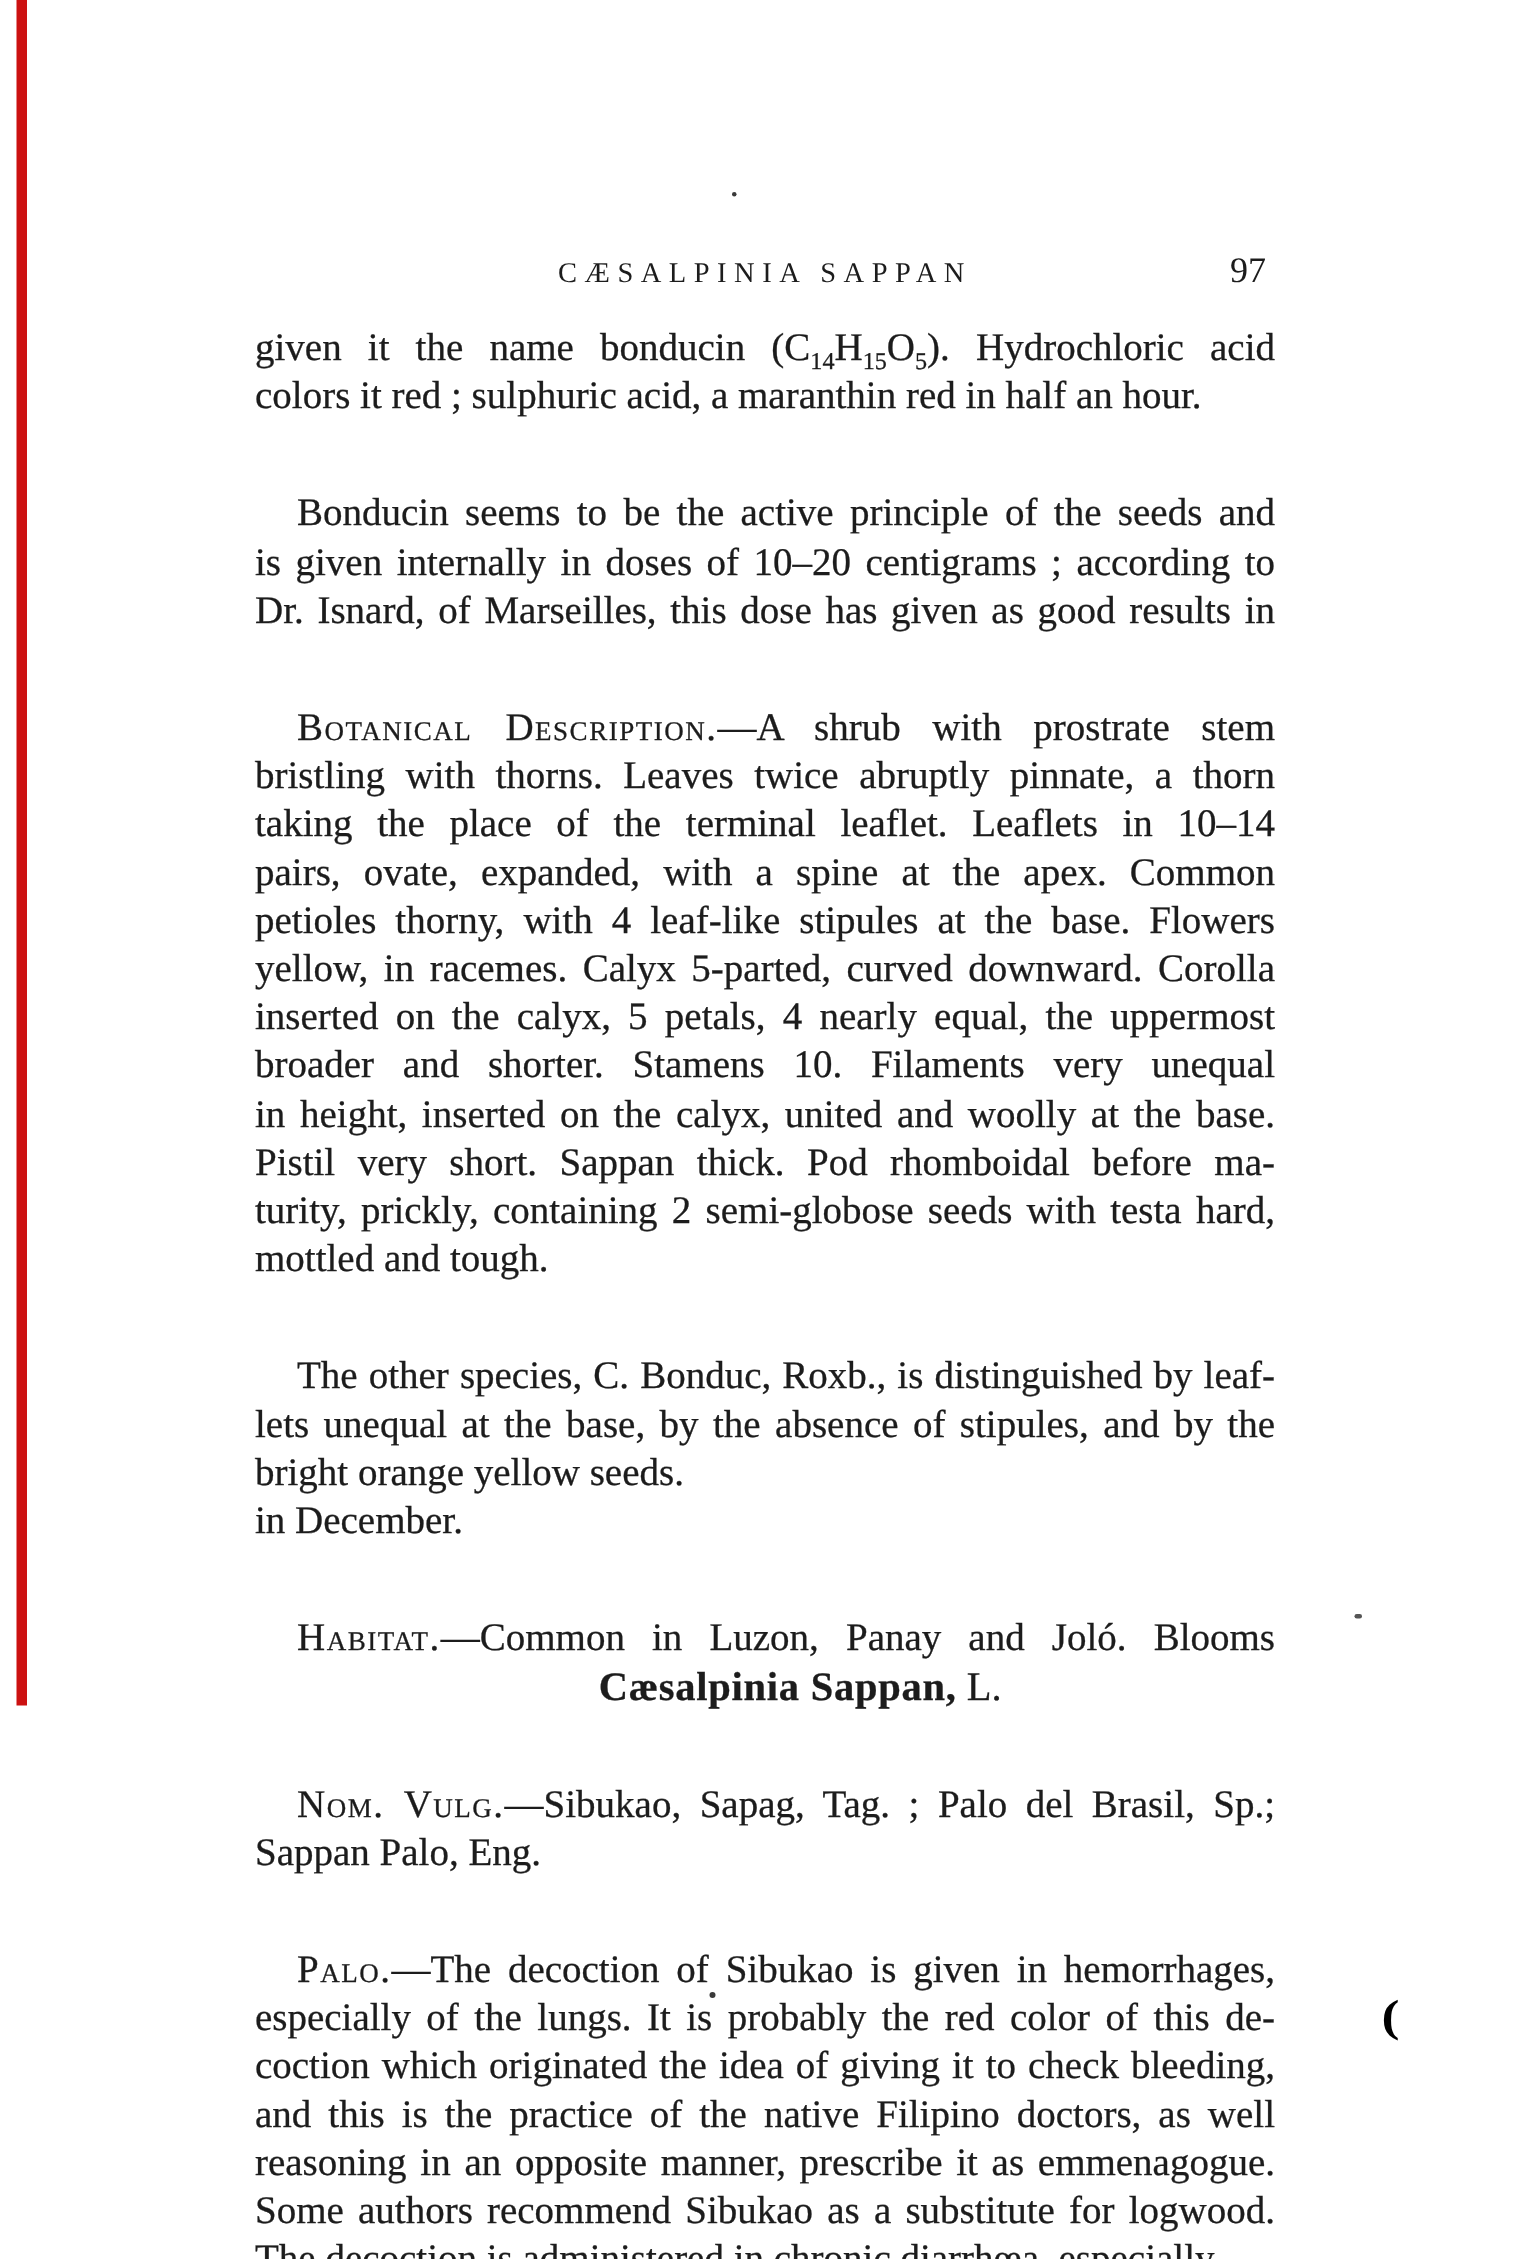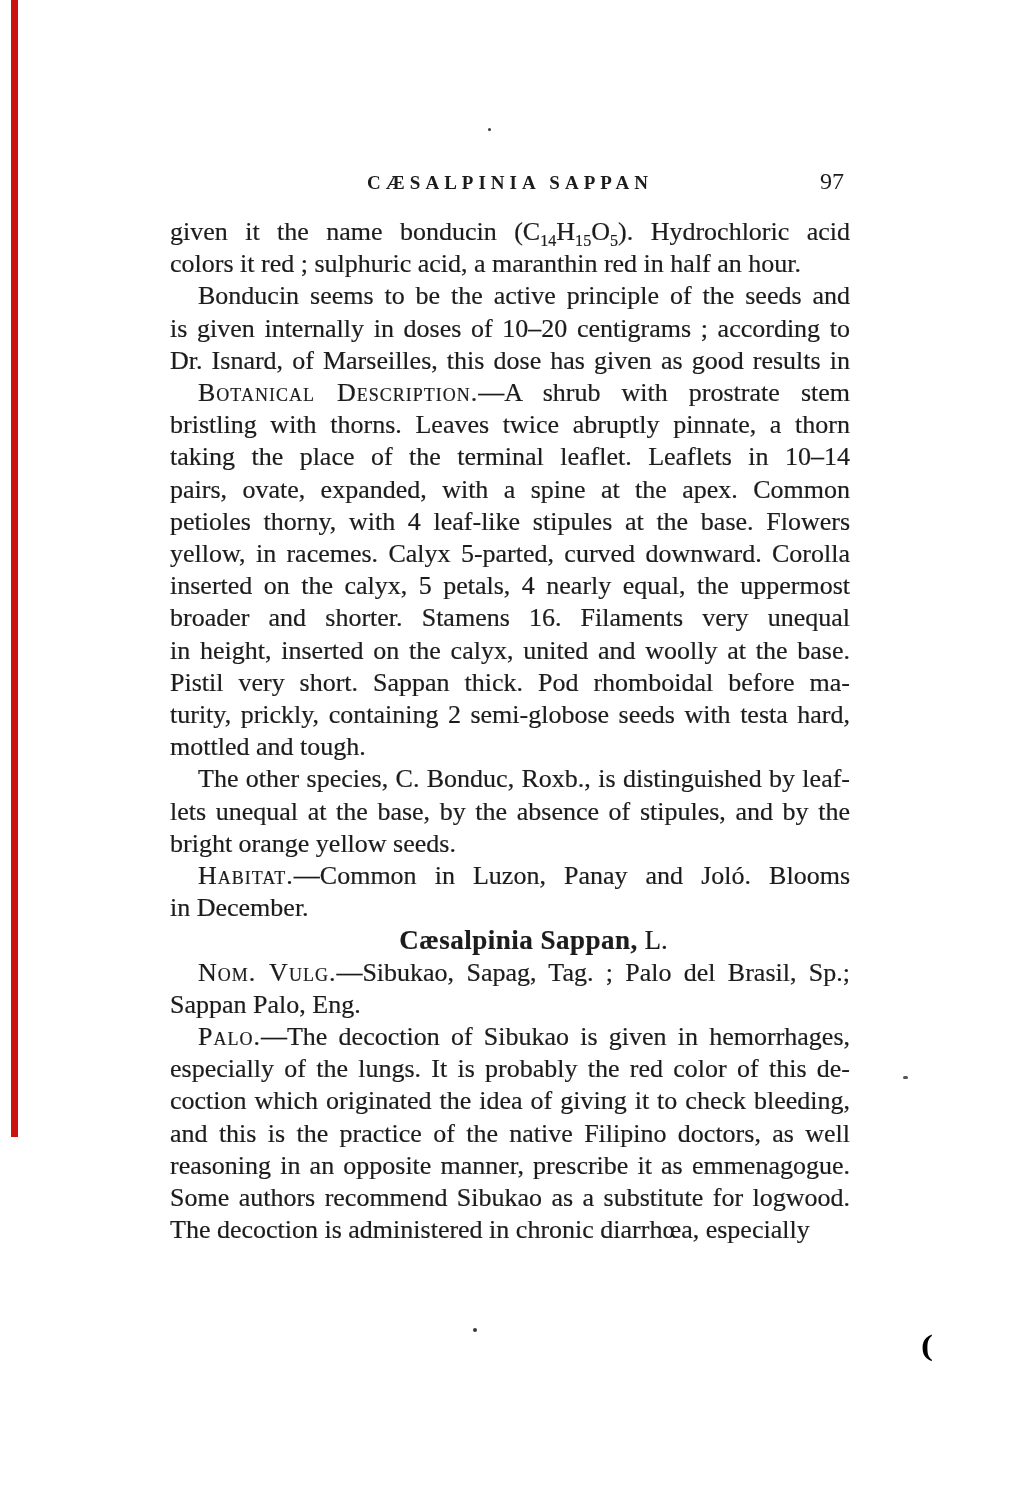--- a/index.html
+++ b/index.html
@@ -13,36 +13,36 @@
   }
   .red-line{
     position:absolute;left:11px;top:0;width:7px;height:1137px;
     background:#cc1111;
   }
   .running-head{
     position:absolute;left:170px;top:172px;width:680px;height:30px;
   }
   .rh-title{
     position:absolute;left:50%;transform:translateX(-50%);
-    font-size:19px;font-weight:bold;letter-spacing:5px;white-space:nowrap;
+    font-size:19px;font-weight:normal;letter-spacing:5px;white-space:nowrap;
   }
   .rh-num{
     position:absolute;right:6px;top:-4px;font-size:24px;
   }
   .text-block{
     position:absolute;left:170px;top:216px;width:680px;
     font-size:26px;line-height:32.2px;
     -webkit-text-stroke:0.2px #1c1c1c;
   }
   .line{
     text-align:justify;
     text-align-last:justify;
   }
   .line.last{text-align-last:auto;}
-  .line.ind-first{text-indent:28px;}
+  .line.ind-first{text-indent:28px;margin-top:46px;}
   .i{}
   .sc{font-variant:small-caps;letter-spacing:1px;}
   .sub{vertical-align:sub;font-size:0.62em;line-height:0;}
   .heading-line{
     text-align:center;
     font-size:27px;
     line-height:32.2px;
     white-space:nowrap;
   }
   .heading-line .hb{font-weight:bold;letter-spacing:0.5px;margin-left:47px;}
@@ -84,34 +84,34 @@
         <div class="line"><span>Dr. Isnard, of Marseilles, this dose has given as good results in</span></div>
       </div>
       <div class="para">
         <div class="line ind-first"><span class="sc">Botanical Description.</span><span>—A shrub with prostrate stem</span></div>
         <div class="line"><span>bristling with thorns.  Leaves twice abruptly pinnate, a thorn</span></div>
         <div class="line"><span>taking the place of the terminal leaflet.  Leaflets in 10–14</span></div>
         <div class="line"><span>pairs, ovate, expanded, with a spine at the apex.  Common</span></div>
         <div class="line"><span>petioles thorny, with 4 leaf-like stipules at the base.  Flowers</span></div>
         <div class="line"><span>yellow, in racemes.  Calyx 5-parted, curved downward.  Corolla</span></div>
         <div class="line"><span>inserted on the calyx, 5 petals, 4 nearly equal, the uppermost</span></div>
-        <div class="line"><span>broader and shorter.  Stamens 16.  Filaments very unequal</span></div>
+        <div class="line"><span>broader and shorter.  Stamens 10.  Filaments very unequal</span></div>
         <div class="line"><span>in height, inserted on the calyx, united and woolly at the base.</span></div>
         <div class="line"><span>Pistil very short.  Sappan thick.  Pod rhomboidal before ma-</span></div>
         <div class="line"><span>turity, prickly, containing 2 semi-globose seeds with testa hard,</span></div>
         <div class="line last"><span>mottled and tough.</span></div>
       </div>
       <div class="para">
         <div class="line ind-first"><span>The other species, </span><span class="i">C. Bonduc</span><span>, Roxb., is distinguished by leaf-</span></div>
         <div class="line"><span>lets unequal at the base, by the absence of stipules, and by the</span></div>
         <div class="line last"><span>bright orange yellow seeds.</span></div>
       </div>
       <div class="para">
+        <div class="line last"><span>in December.</span></div>
         <div class="line ind-first"><span class="sc">Habitat.</span><span>—Common in Luzon, Panay and Joló.  Blooms</span></div>
-        <div class="line last"><span>in December.</span></div>
       </div>
       <div class="heading-line"><span class="hb">Cæsalpinia Sappan,</span><span> L.</span></div>
       <div class="para">
         <div class="line ind-first"><span class="sc">Nom. Vulg.</span><span>—</span><span class="i">Sibukao, Sapag</span><span>, Tag. ; </span><span class="i">Palo del Brasil</span><span>, Sp.;</span></div>
         <div class="line last"><span class="i">Sappan Palo,</span><span> Eng.</span></div>
       </div>
       <div class="para">
         <div class="line ind-first"><span class="sc">Palo.</span><span>—The decoction of Sibukao is given in hemorrhages,</span></div>
         <div class="line"><span>especially of the lungs.  It is probably the red color of this de-</span></div>
         <div class="line"><span>coction which originated the idea of giving it to check bleeding,</span></div>

